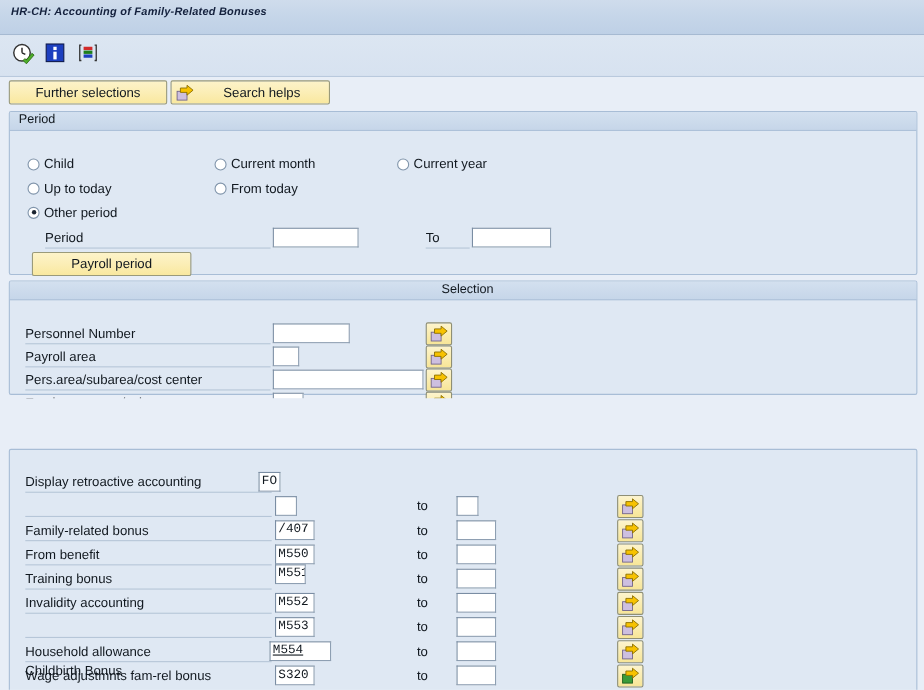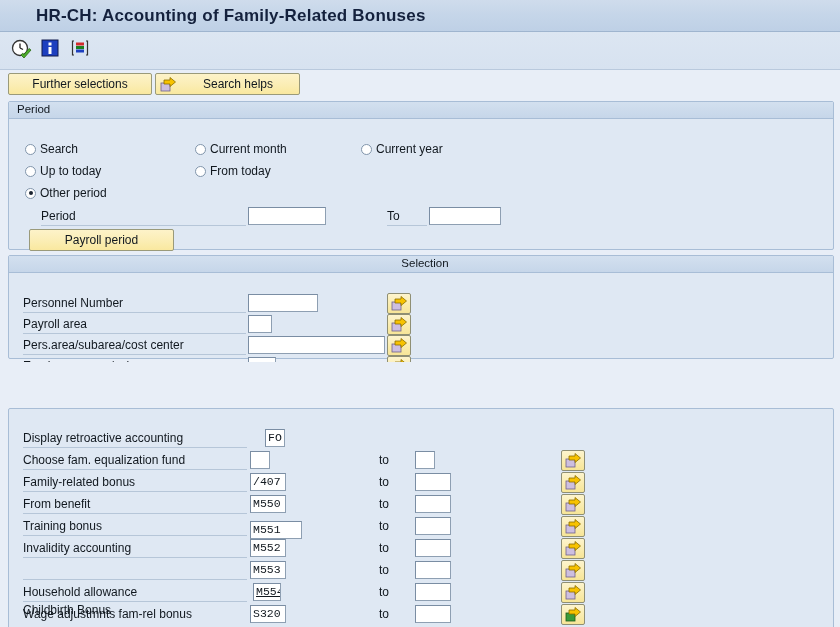--- a/index.html
+++ b/index.html
@@ -16,22 +16,22 @@
     background: #e8eef7;
   }
 
   
   .titlebar {
     position: absolute; left: 0; top: 0; width: 840px; height: 32px;
     background: linear-gradient(to bottom, #cfdcec 0%, #c6d6e9 45%, #bed0e6 100%);
     border-bottom: 1px solid #9fb5cf;
   }
   .titlebar .title {
-    position: absolute; left: 36px; top: 6px;
-    font-size: 17px; font-weight: bold; 
+    position: absolute; left: 10px; top: 6px;
+    font-size: 10px; font-weight: bold; font-style: italic;
     color: #14213d; letter-spacing: .2px;
     white-space: nowrap;
   }
 
   
   .toolbar {
     position: absolute; left: 0; top: 32px; width: 840px; height: 38px;
     background: linear-gradient(to bottom, #dce6f2 0%, #d7e2f0 100%);
     border-bottom: 1px solid #b9c9dd;
   }
@@ -191,21 +191,21 @@
       <span>Search helps</span>
     </div>
   </div>
 
   <div class="panel" id="panel-period">
     <div class="panel-head">Period</div>
     <div class="panel-body">
 
       <div class="radio" style="left:16px; top:23px;">
         <span class="dot"></span>
-        <span class="lbl">Search</span>
+        <span class="lbl">Child</span>
       </div>
       <div class="radio" style="left:186px; top:23px;justify-content:flex-end;">
         <span class="dot"></span>
         <span class="lbl">Current month</span>
       </div>
       <div class="radio" style="left:352px; top:23px;">
         <span class="dot"></span>
         <span class="lbl">Current year</span>
       </div>
 
@@ -281,22 +281,21 @@
     </div>
   </div>
 
   <div class="spacer-strip"></div>
 
   <div class="panel" id="panel-additional">
     <div class="panel-body" id="additional-body">
 
     <div class="lbl-static" style="left: 14px; top: 21px;">Display retroactive accounting</div>
         <div class="ul-rule" style="left: 14px; top: 38px; width: 224px;"></div>
-        <div class="field" style="left: 256px; top: 20px; height: 18px; width: 20px;">FO</div>
-        <div class="lbl-static" style="left: 14px; top: 43px;">Choose fam. equalization fund</div>
+        <div class="field" style="left: 226px; top: 20px; height: 18px; width: 20px;">FO</div>
         <div class="ul-rule" style="left: 14px; top: 60px; width: 224px;"></div>
         <div class="field" style="left: 241px; top: 42px; height: 18px; width: 20px;"></div>
         <div class="lbl-static" style="left: 370px; top: 43px;">to</div>
         <div class="field" style="left: 406px; top: 42px; height: 18px; width: 20px;"></div>
         <div class="arrowbtn" style="left: 552px; top: 41px;">
           <svg width="19" height="17" viewBox="0 0 19 17">
             <rect x="2" y="7" width="9" height="8" fill="#cdbfe0" stroke="#6f6289" stroke-width=".8"></rect>
             <path d="M5 4 L11 4 L11 1.5 L16.5 6 L11 10.5 L11 8 L5 8 Z" fill="#f7c200" stroke="#8a6d00" stroke-width=".8"></path>
           </svg>
         </div>
@@ -317,21 +316,21 @@
         <div class="lbl-static" style="left: 370px; top: 87px;">to</div>
         <div class="field" style="left: 406px; top: 86px; height: 18px; width: 36px;"></div>
         <div class="arrowbtn" style="left: 552px; top: 85px;">
           <svg width="19" height="17" viewBox="0 0 19 17">
             <rect x="2" y="7" width="9" height="8" fill="#cdbfe0" stroke="#6f6289" stroke-width=".8"></rect>
             <path d="M5 4 L11 4 L11 1.5 L16.5 6 L11 10.5 L11 8 L5 8 Z" fill="#f7c200" stroke="#8a6d00" stroke-width=".8"></path>
           </svg>
         </div>
         <div class="lbl-static" style="left: 14px; top: 109px;">Training bonus</div>
         <div class="ul-rule" style="left: 14px; top: 126px; width: 224px;"></div>
-        <div class="field" style="left: 241px; top: 112px; height: 18px; width: 52px;">M551</div>
+        <div class="field" style="left: 241px; top: 104px; height: 18px; width: 28px;">M551</div>
         <div class="lbl-static" style="left: 370px; top: 109px;">to</div>
         <div class="field" style="left: 406px; top: 108px; height: 18px; width: 36px;"></div>
         <div class="arrowbtn" style="left: 552px; top: 107px;">
           <svg width="19" height="17" viewBox="0 0 19 17">
             <rect x="2" y="7" width="9" height="8" fill="#cdbfe0" stroke="#6f6289" stroke-width=".8"></rect>
             <path d="M5 4 L11 4 L11 1.5 L16.5 6 L11 10.5 L11 8 L5 8 Z" fill="#f7c200" stroke="#8a6d00" stroke-width=".8"></path>
           </svg>
         </div>
         <div class="lbl-static" style="left: 14px; top: 131px;">Invalidity accounting</div>
         <div class="ul-rule" style="left: 14px; top: 148px; width: 224px;"></div>
@@ -350,21 +349,21 @@
         <div class="lbl-static" style="left: 370px; top: 153px;">to</div>
         <div class="field" style="left: 406px; top: 152px; height: 18px; width: 36px;"></div>
         <div class="arrowbtn" style="left: 552px; top: 151px;">
           <svg width="19" height="17" viewBox="0 0 19 17">
             <rect x="2" y="7" width="9" height="8" fill="#cdbfe0" stroke="#6f6289" stroke-width=".8"></rect>
             <path d="M5 4 L11 4 L11 1.5 L16.5 6 L11 10.5 L11 8 L5 8 Z" fill="#f7c200" stroke="#8a6d00" stroke-width=".8"></path>
           </svg>
         </div>
         <div class="lbl-static" style="left: 14px; top: 175px;">Household allowance</div>
         <div class="ul-rule" style="left: 14px; top: 192px; width: 224px;"></div>
-        <div class="field" style="left: 244px; top: 174px; height: 18px; width: 28px; text-decoration: underline;">M554</div>
+        <div class="field" style="left: 236px; top: 174px; height: 18px; width: 56px; text-decoration: underline;">M554</div>
         <div class="lbl-static" style="left: 370px; top: 175px;">to</div>
         <div class="field" style="left: 406px; top: 174px; height: 18px; width: 36px;"></div>
         <div class="arrowbtn" style="left: 552px; top: 173px;">
           <svg width="19" height="17" viewBox="0 0 19 17">
             <rect x="2" y="7" width="9" height="8" fill="#cdbfe0" stroke="#6f6289" stroke-width=".8"></rect>
             <path d="M5 4 L11 4 L11 1.5 L16.5 6 L11 10.5 L11 8 L5 8 Z" fill="#f7c200" stroke="#8a6d00" stroke-width=".8"></path>
           </svg>
         </div>
         <div class="lbl-static" style="left: 14px; top: 197px;">Wage adjustmnts fam-rel bonus</div>
         <div class="field" style="left: 241px; top: 196px; height: 18px; width: 36px;">S320</div>

